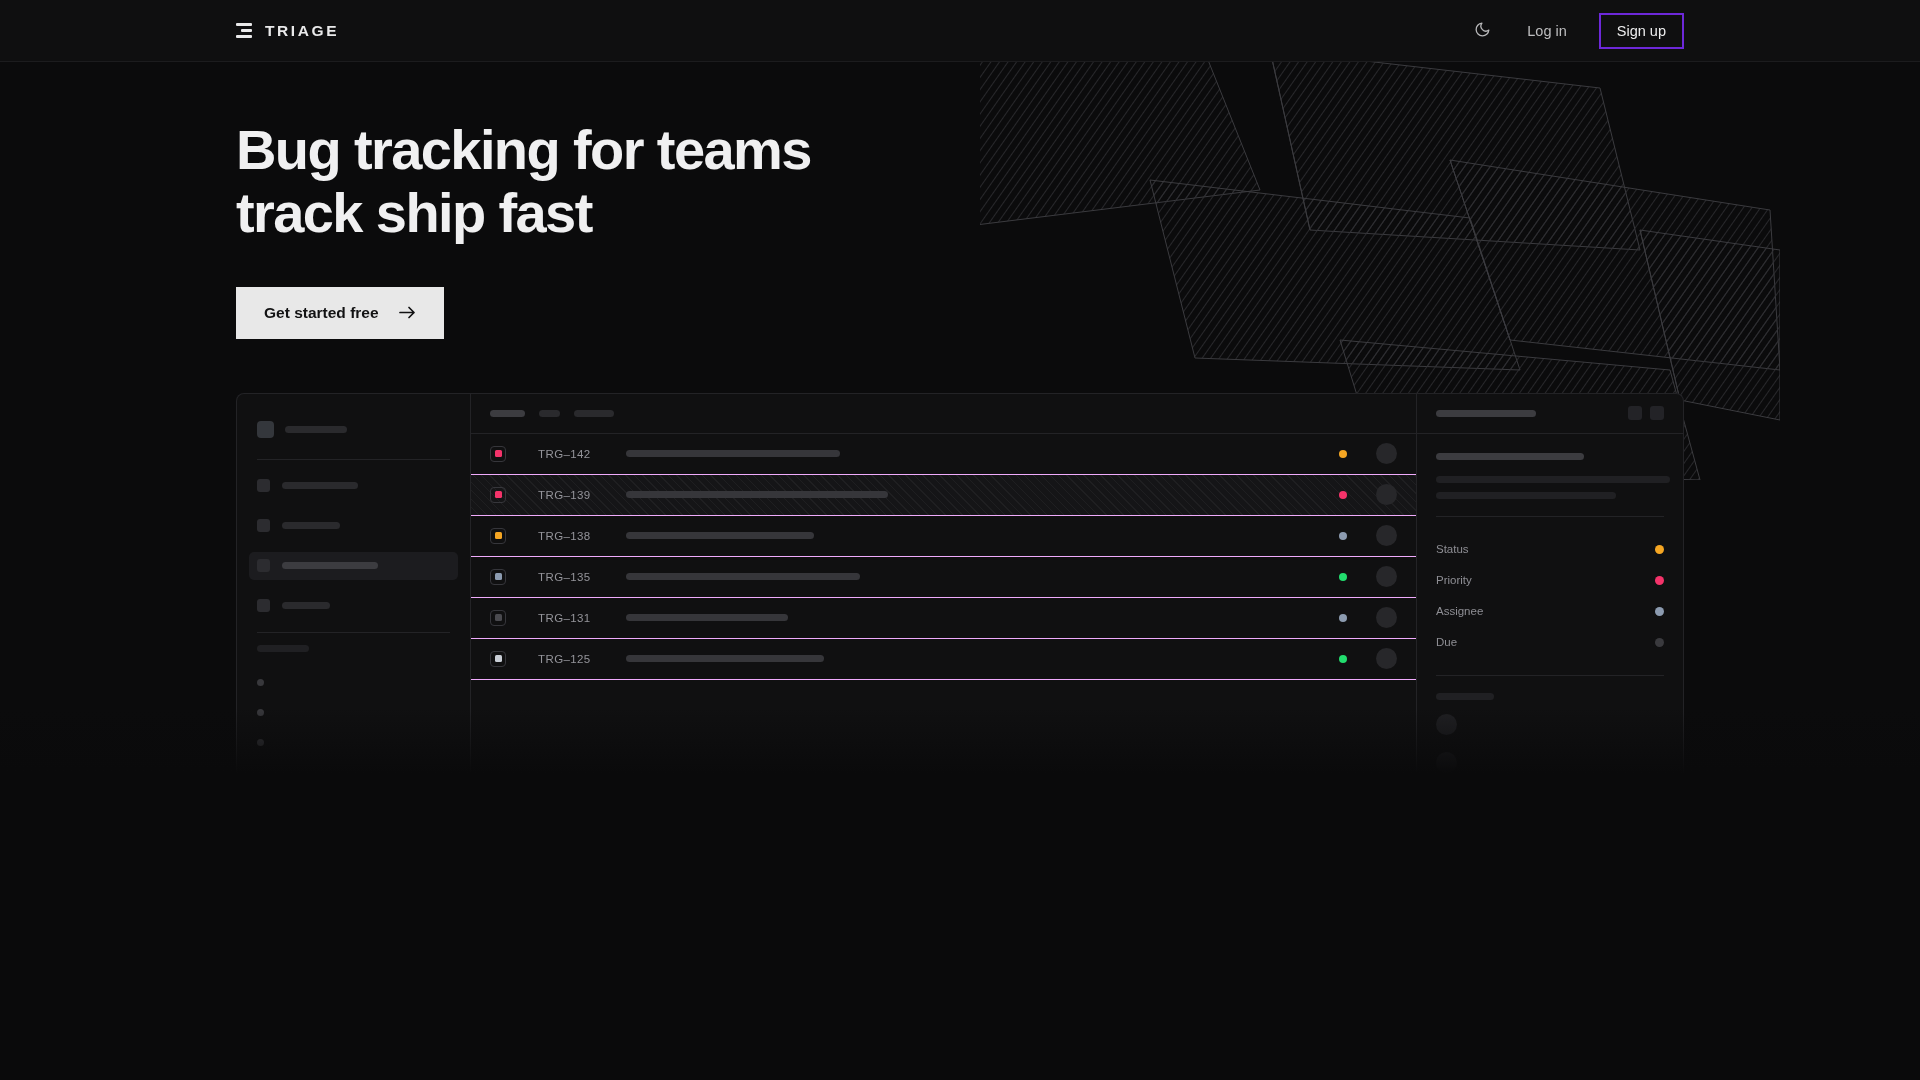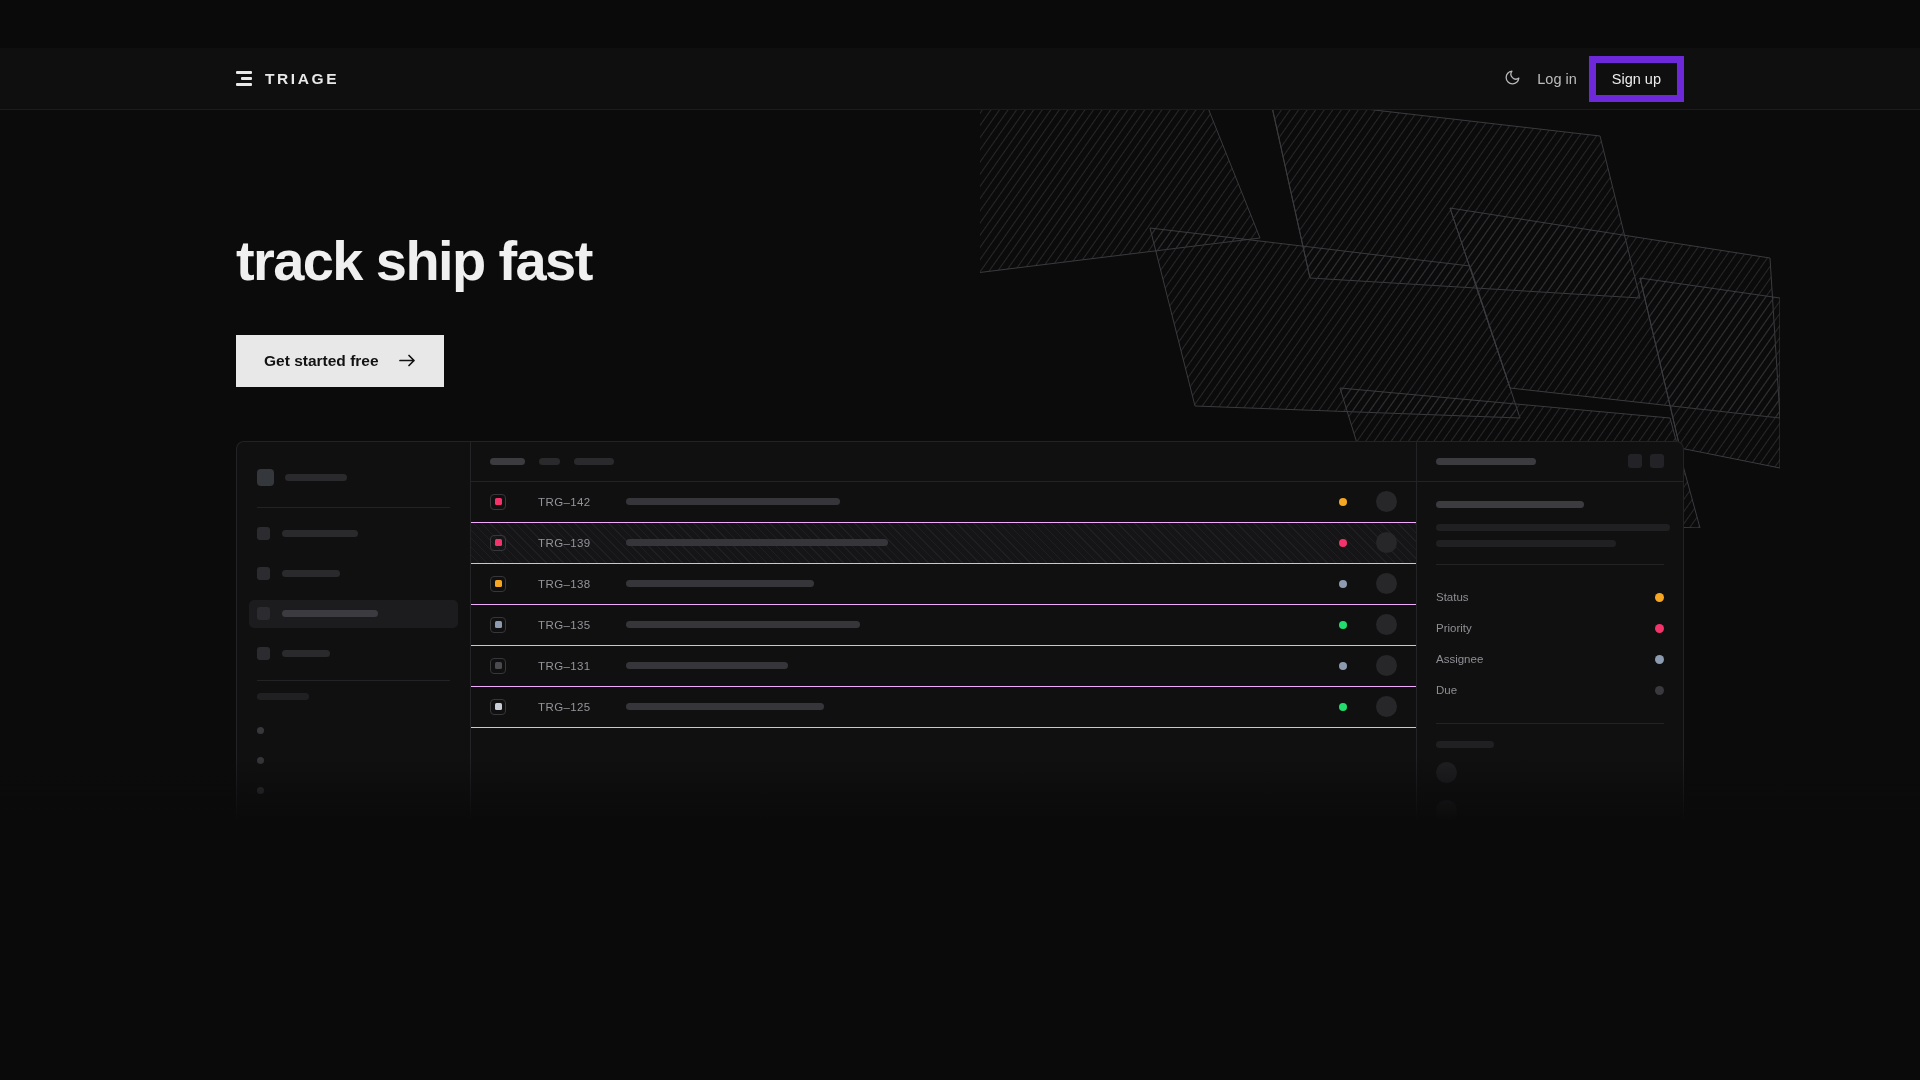--- a/index.html
+++ b/index.html
@@ -13,21 +13,20 @@
     font-family: "Liberation Sans", sans-serif;
     -webkit-font-smoothing: antialiased;
   }
 
   .page {
     position: relative;
     width: 1920px;
     height: 784px;
     background: #0b0b0c;
     overflow: hidden;
-    margin-top: 48px;
   }
 
   
   .navbar {
     position: relative;
     z-index: 40;
     height: 62px;
     background: #0f0f10;
     border-bottom: 1px solid #1c1c1e;
     display: flex;
@@ -43,37 +42,37 @@
   .brand-mark i { display:block; height: 3px; background:#e9e9ea; border-radius:1px; }
   .brand-mark i:nth-child(1){ width:16px; }
   .brand-mark i:nth-child(2){ width:11px; margin-left:5px; }
   .brand-mark i:nth-child(3){ width:16px; }
   .brand-name {
     font-size: 15.5px;
     letter-spacing: 2.6px;
     font-weight: 700;
     color: #e9e9ea;
   }
-  .nav-right { display: flex; align-items: center; gap: 12px; }
+  .nav-right { display: flex; align-items: center; gap: 32px; }
   .theme-toggle {
     width: 26px; height: 26px;
     display: flex; align-items: center; justify-content: center;
     background: none; border: none; cursor: pointer;
   }
   .login-link {
     font-size: 14.5px;
     color: #bdbdbf;
     text-decoration: none;
     cursor: pointer;
   }
   .signup-btn {
     font-size: 14.5px;
     color: #ededee;
     background: transparent;
-    border: 7px solid #6d28d9;
+    border: 2px solid #6d28d9;
     padding: 8px 16px;
     cursor: pointer;
     font-family: inherit;
   }
 
   
   .backdrop {
     position: absolute;
     top: 40px; left: 980px;
     width: 800px; height: 440px;
@@ -287,21 +286,21 @@
       <g stroke="#3b3b3f" stroke-width="1" fill="none">
         <line x1="290" y1="10" x2="330" y2="190"></line>
         <line x1="470" y1="120" x2="530" y2="300"></line>
         <line x1="660" y1="190" x2="700" y2="360"></line>
       </g>
     </svg>
   </div>
 
   <section class="hero">
     <h1 class="hero-title">
-      <br>
+      <span>Bug tracking for teams</span><br>
       <span>track ship fast</span>
     </h1>
     <button class="cta">
       <span>Get started free</span>
       <span>
         <svg width="17" height="13" viewBox="0 0 17 13" fill="none" stroke="#121213" stroke-width="1.7" stroke-linecap="round" stroke-linejoin="round">
             <path d="M1 6.5h14M10 1.5l5 5-5 5"></path>
           </svg>
       </span>
     </button>

